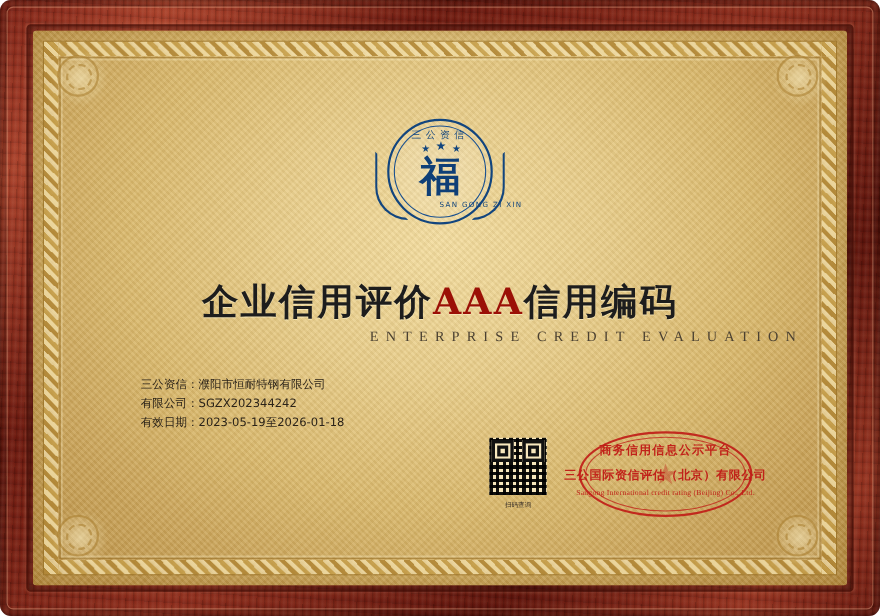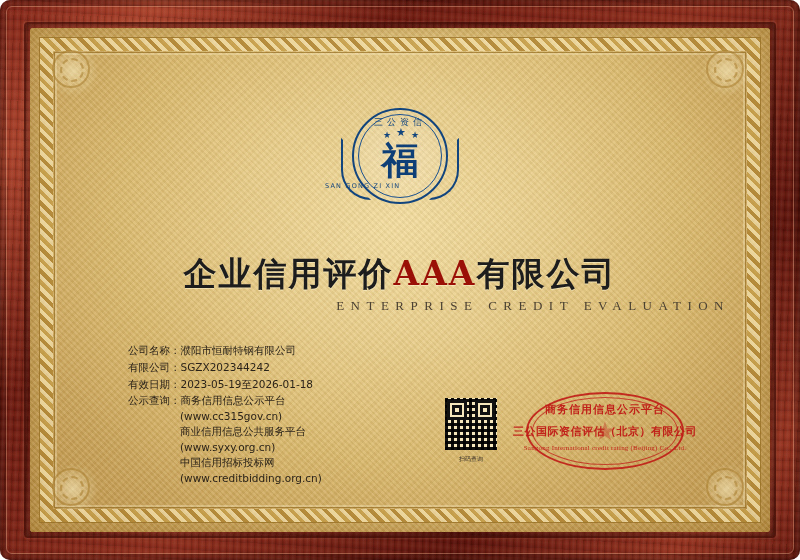--- a/index.html
+++ b/index.html
@@ -172,21 +172,21 @@
     left: 0; right: 0; top: 8px;
     text-align: center;
     font-family: "DejaVu Sans", sans-serif;
     font-size: 9px;
     letter-spacing: 4px;
     color: #12457e;
   }
   .emblem-bottom-text {
     position: absolute;
     left: 0; right: 0; top: 74px;
-    text-align: left;
+    text-align: right;
     font-family: "DejaVu Sans", sans-serif;
     font-size: 6.5px;
     letter-spacing: 1.2px;
     color: #12457e;
   }
   .wheat {
     position: absolute;
     top: 30px;
     width: 26px; height: 58px;
     border: 2px solid #12457e;
@@ -416,46 +416,36 @@
         <div class="wheat right"></div>
         <div class="emblem-top-text">三公资信</div>
         <div class="emblem-star star-1">★</div>
         <div class="emblem-star star-2">★</div>
         <div class="emblem-star star-3">★</div>
         <div class="emblem-char">福</div>
         <div class="emblem-bottom-text">SAN GONG ZI XIN</div>
       </div>
 
       <div class="title-cn">
-        <span>企业信用评价</span><span class="aaa">AAA</span><span>有限公司</span>
+        <span>企业信用评价</span><span class="aaa">AAA</span><span>信用编码</span>
       </div>
       <div class="title-en">ENTERPRISE CREDIT EVALUATION</div>
 
       <div class="details">
         <div class="detail-row">
-          <span class="detail-label">公司名称：</span><span class="detail-value">濮阳市恒耐特钢有限公司</span>
+          <span class="detail-label">三公资信：</span><span class="detail-value">濮阳市恒耐特钢有限公司</span>
         </div>
         <div class="detail-row">
           <span class="detail-label">有限公司：</span><span class="detail-value">SGZX202344242</span>
         </div>
         <div class="detail-row">
           <span class="detail-label">有效日期：</span><span class="detail-value">2023-05-19至2026-01-18</span>
         </div>
       </div>
 
-      <div class="query-block">
-        <div>
-          <span>公示查询：</span><span>商务信用信息公示平台</span>
-        </div>
-        <div class="query-line-indent">(www.cc315gov.cn)</div>
-        <div class="query-line-indent">商业信用信息公共服务平台</div>
-        <div class="query-line-indent">(www.syxy.org.cn)</div>
-        <div class="query-line-indent">中国信用招标投标网</div>
-        <div class="query-line-indent">(www.creditbidding.org.cn)</div>
-      </div>
 
 
       <div class="qr-wrap">
         <div class="qr-code"></div>
         <div class="qr-caption">扫码查询</div>
       </div>
 
       <div class="seal">
         <div class="seal-ellipse"></div>
         <div class="seal-ellipse-inner"></div>

